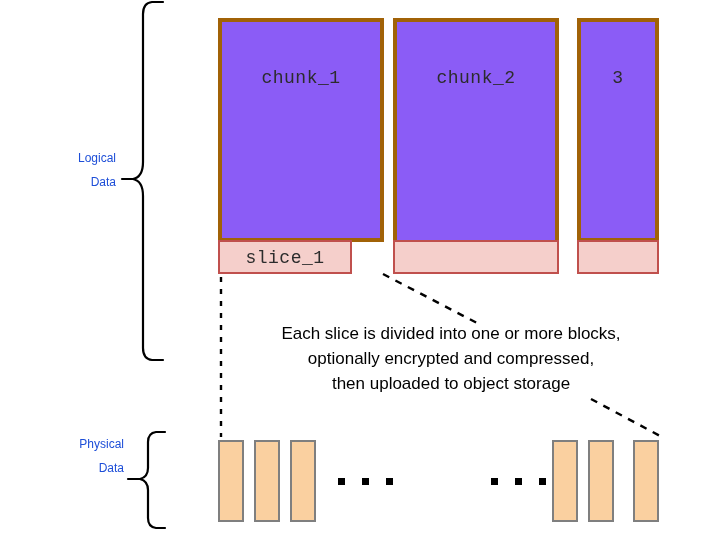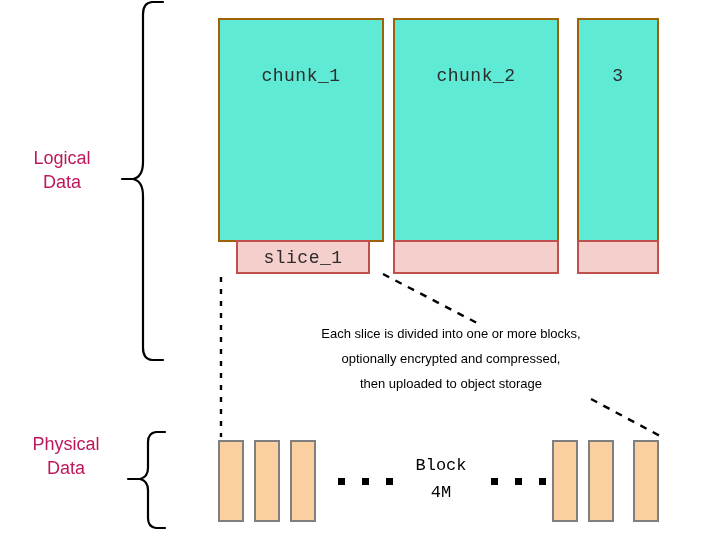--- a/index.html
+++ b/index.html
@@ -15,31 +15,31 @@
     width: 719px;
     height: 533px;
     background: #ffffff;
     overflow: hidden;
   }
   .abs { position: absolute; }
 
   
   .section-label {
     font-family: "Liberation Sans", sans-serif;
-    font-size: 18px;
-    color: #be185d;
-    text-align: center;
+    font-size: 12px;
+    color: #1d4ed8;
+    text-align: right;
     line-height: 24px;
     white-space: pre-line;
   }
 
   
   .chunk-box {
-    background: #5eead4;
-    border: 2px solid #a16207;
+    background: #8b5cf6;
+    border: 4px solid #a16207;
     box-sizing: border-box;
     padding-left: 36px;
   }
   .chunk-label {
     position: absolute;
     top: 46px;
     left: 0;
     right: 0;
     text-align: center;
     font-family: "Liberation Mono", monospace;
@@ -87,21 +87,21 @@
     font-size: 17px;
     color: #000000;
     line-height: 27px;
     white-space: pre-line;
   }
 
   
   .description {
     text-align: center;
     font-family: "Liberation Sans", sans-serif;
-    font-size: 13px;
+    font-size: 17px;
     color: #000000;
     line-height: 25px;
     white-space: pre-line;
   }
 
   svg.overlay {
     position: absolute;
     left: 0;
     top: 0;
     pointer-events: none;
@@ -132,21 +132,21 @@
 
     <path d="M 591,399 L 662,437" fill="none" stroke="#000000" stroke-width="2.4" stroke-dasharray="7,7" stroke-linecap="butt"></path>
   </svg>
 
   <div class="abs section-label" style="left:8px; top:146px; width:108px;">Logical
 Data</div>
 
   <div class="abs chunk-box" style="left:218px; top:18px; width:166px; height:224px;">
     <div class="chunk-label">chunk_1</div>
   </div>
-  <div class="abs slice-box" style="left:236px; top:240px; width:134px; height:34px;">
+  <div class="abs slice-box" style="left:218px; top:240px; width:134px; height:34px;">
     <div class="slice-label">slice_1</div>
   </div>
 
   <div class="abs chunk-box" style="left:393px; top:18px; width:166px; height:228px;">
     <div class="chunk-label">chunk_2</div>
   </div>
   <div class="abs slice-box" style="left:393px; top:240px; width:166px; height:34px;">
     <div class="slice-label"></div>
   </div>
 
@@ -165,22 +165,20 @@
 Data</div>
 
   <div class="abs block-rect" style="left:218px; top:440px; width:26px; height:82px;"></div>
   <div class="abs block-rect" style="left:254px; top:440px; width:26px; height:82px;"></div>
   <div class="abs block-rect" style="left:290px; top:440px; width:26px; height:82px;"></div>
 
   <div class="abs dot" style="left:338px; top:478px;"></div>
   <div class="abs dot" style="left:362px; top:478px;"></div>
   <div class="abs dot" style="left:386px; top:478px;"></div>
 
-  <div class="abs block-caption" style="left:396px; top:452px; width:90px;">Block
-4M</div>
 
   <div class="abs dot" style="left:491px; top:478px;"></div>
   <div class="abs dot" style="left:515px; top:478px;"></div>
   <div class="abs dot" style="left:539px; top:478px;"></div>
 
   <div class="abs block-rect" style="left:552px; top:440px; width:26px; height:82px;"></div>
   <div class="abs block-rect" style="left:588px; top:440px; width:26px; height:82px;"></div>
   <div class="abs block-rect" style="left:633px; top:440px; width:26px; height:82px;"></div>
 
 </div>

